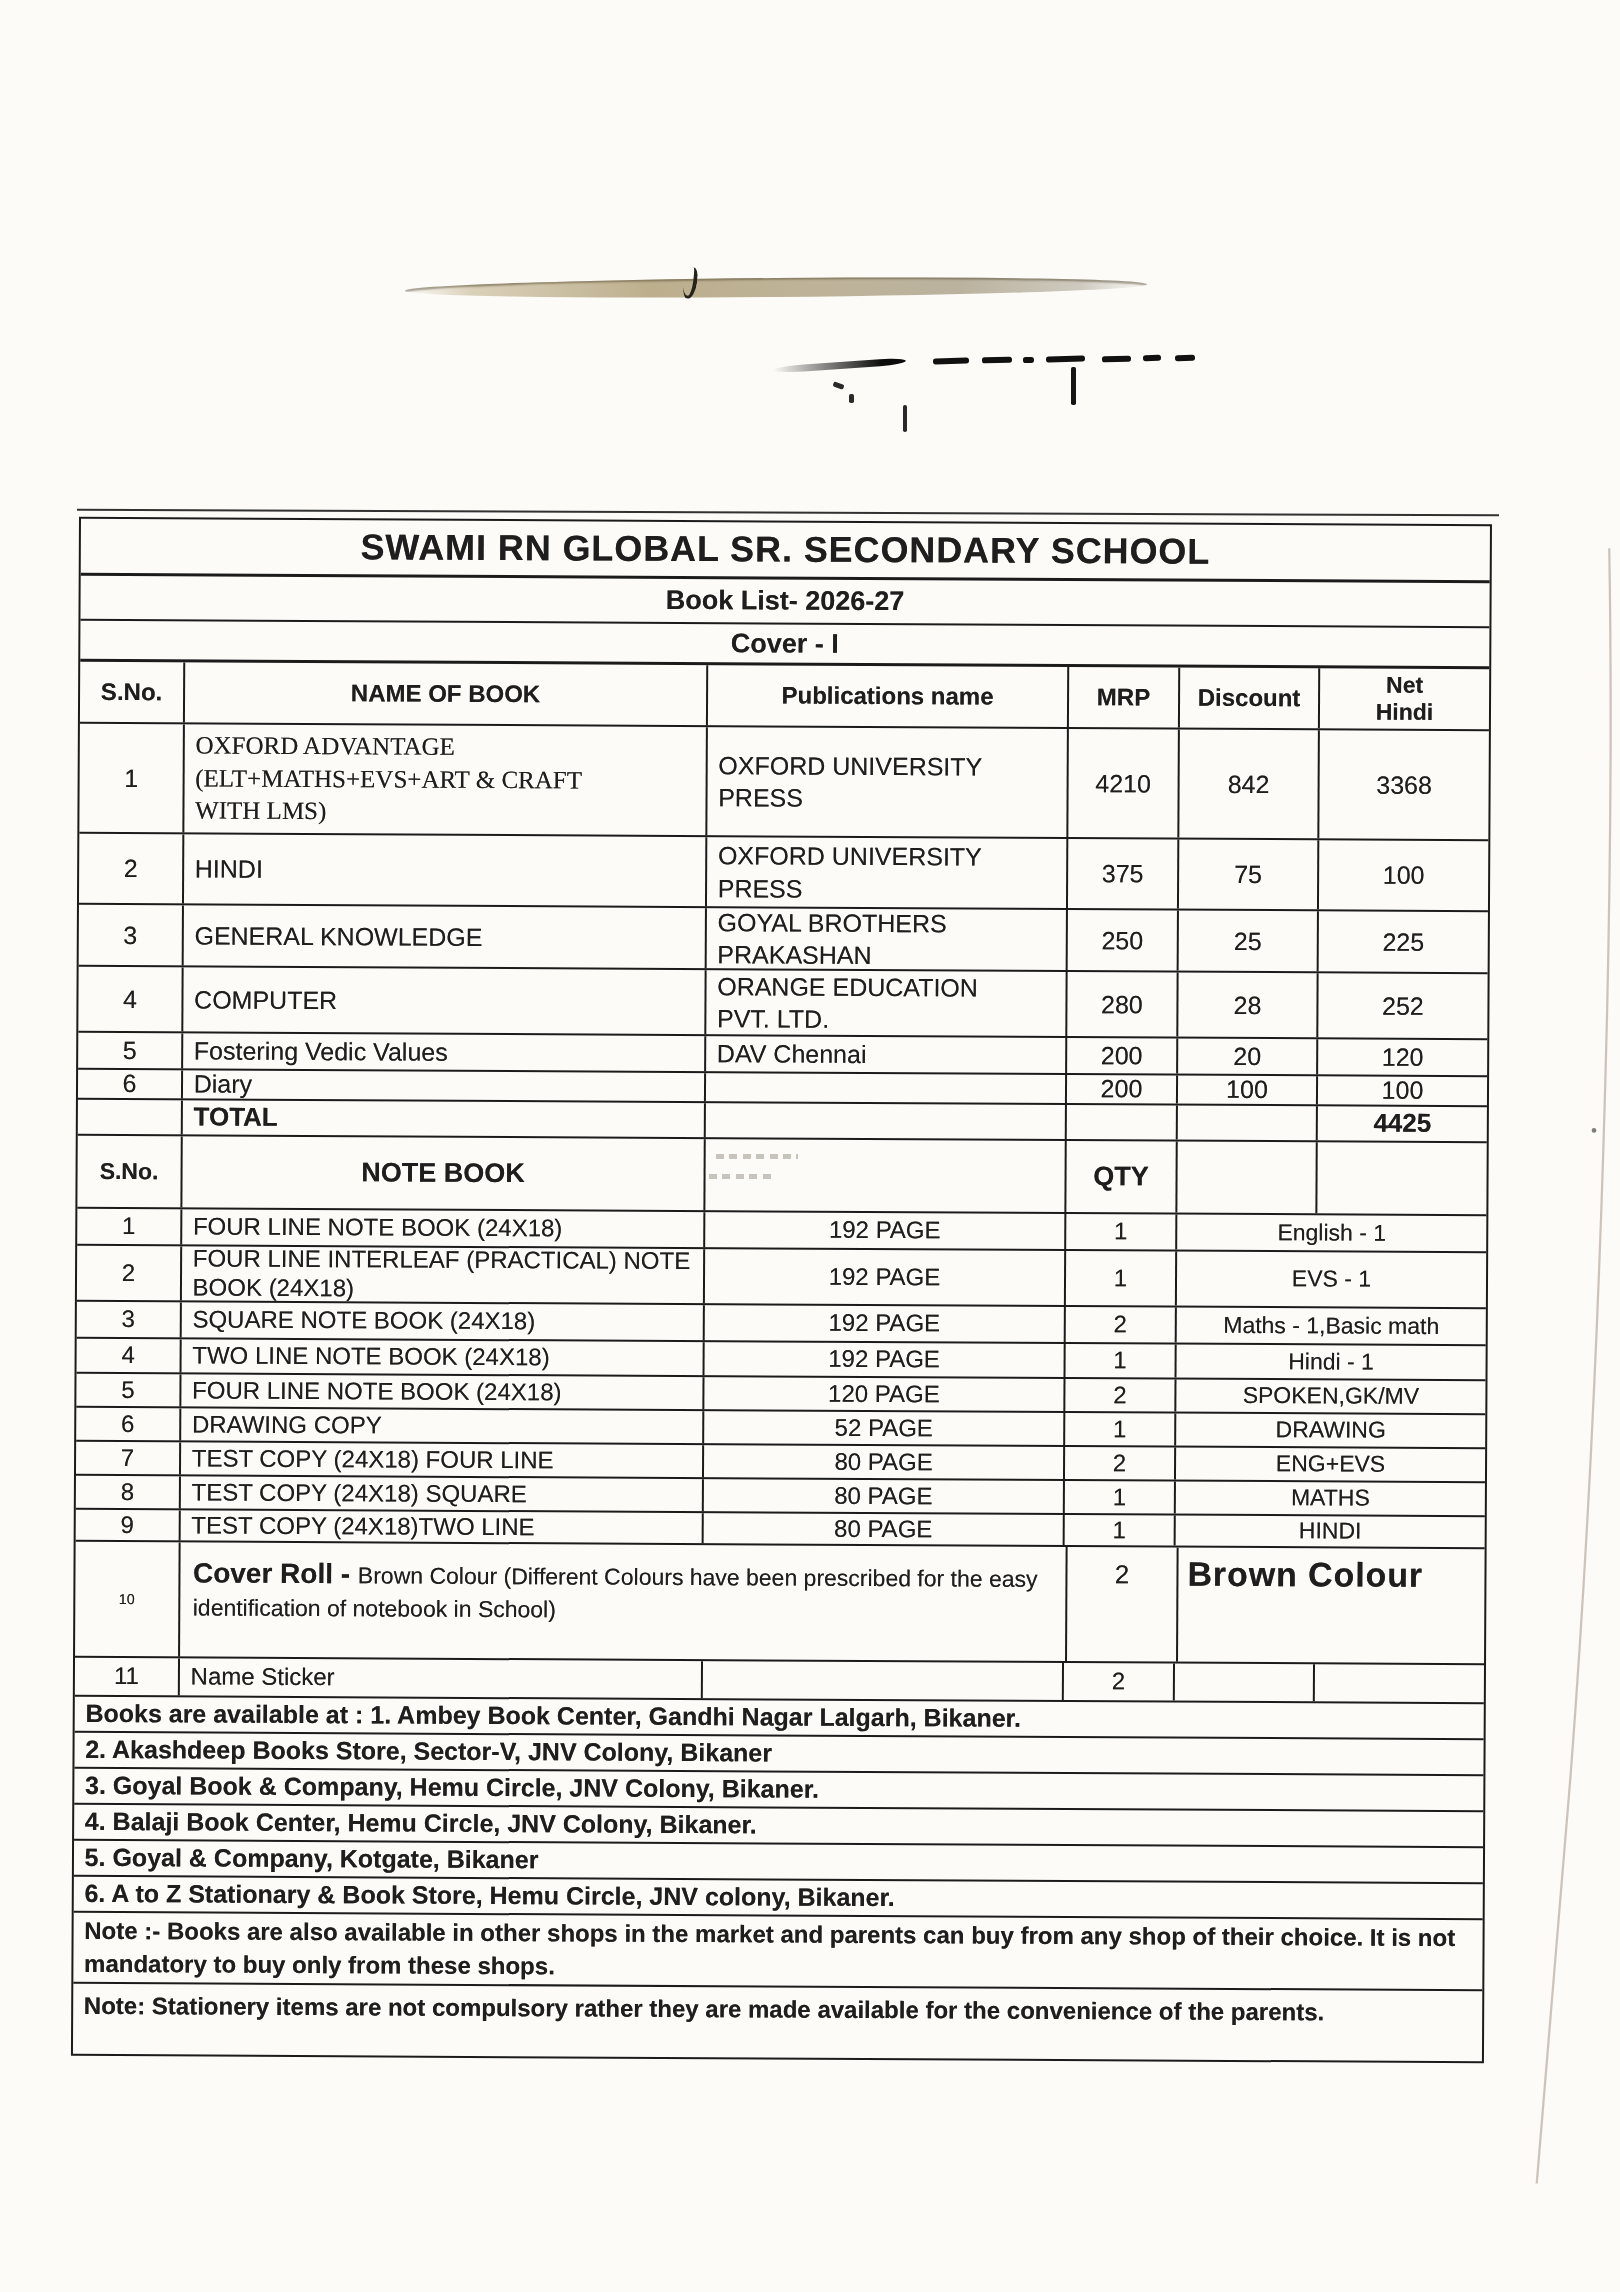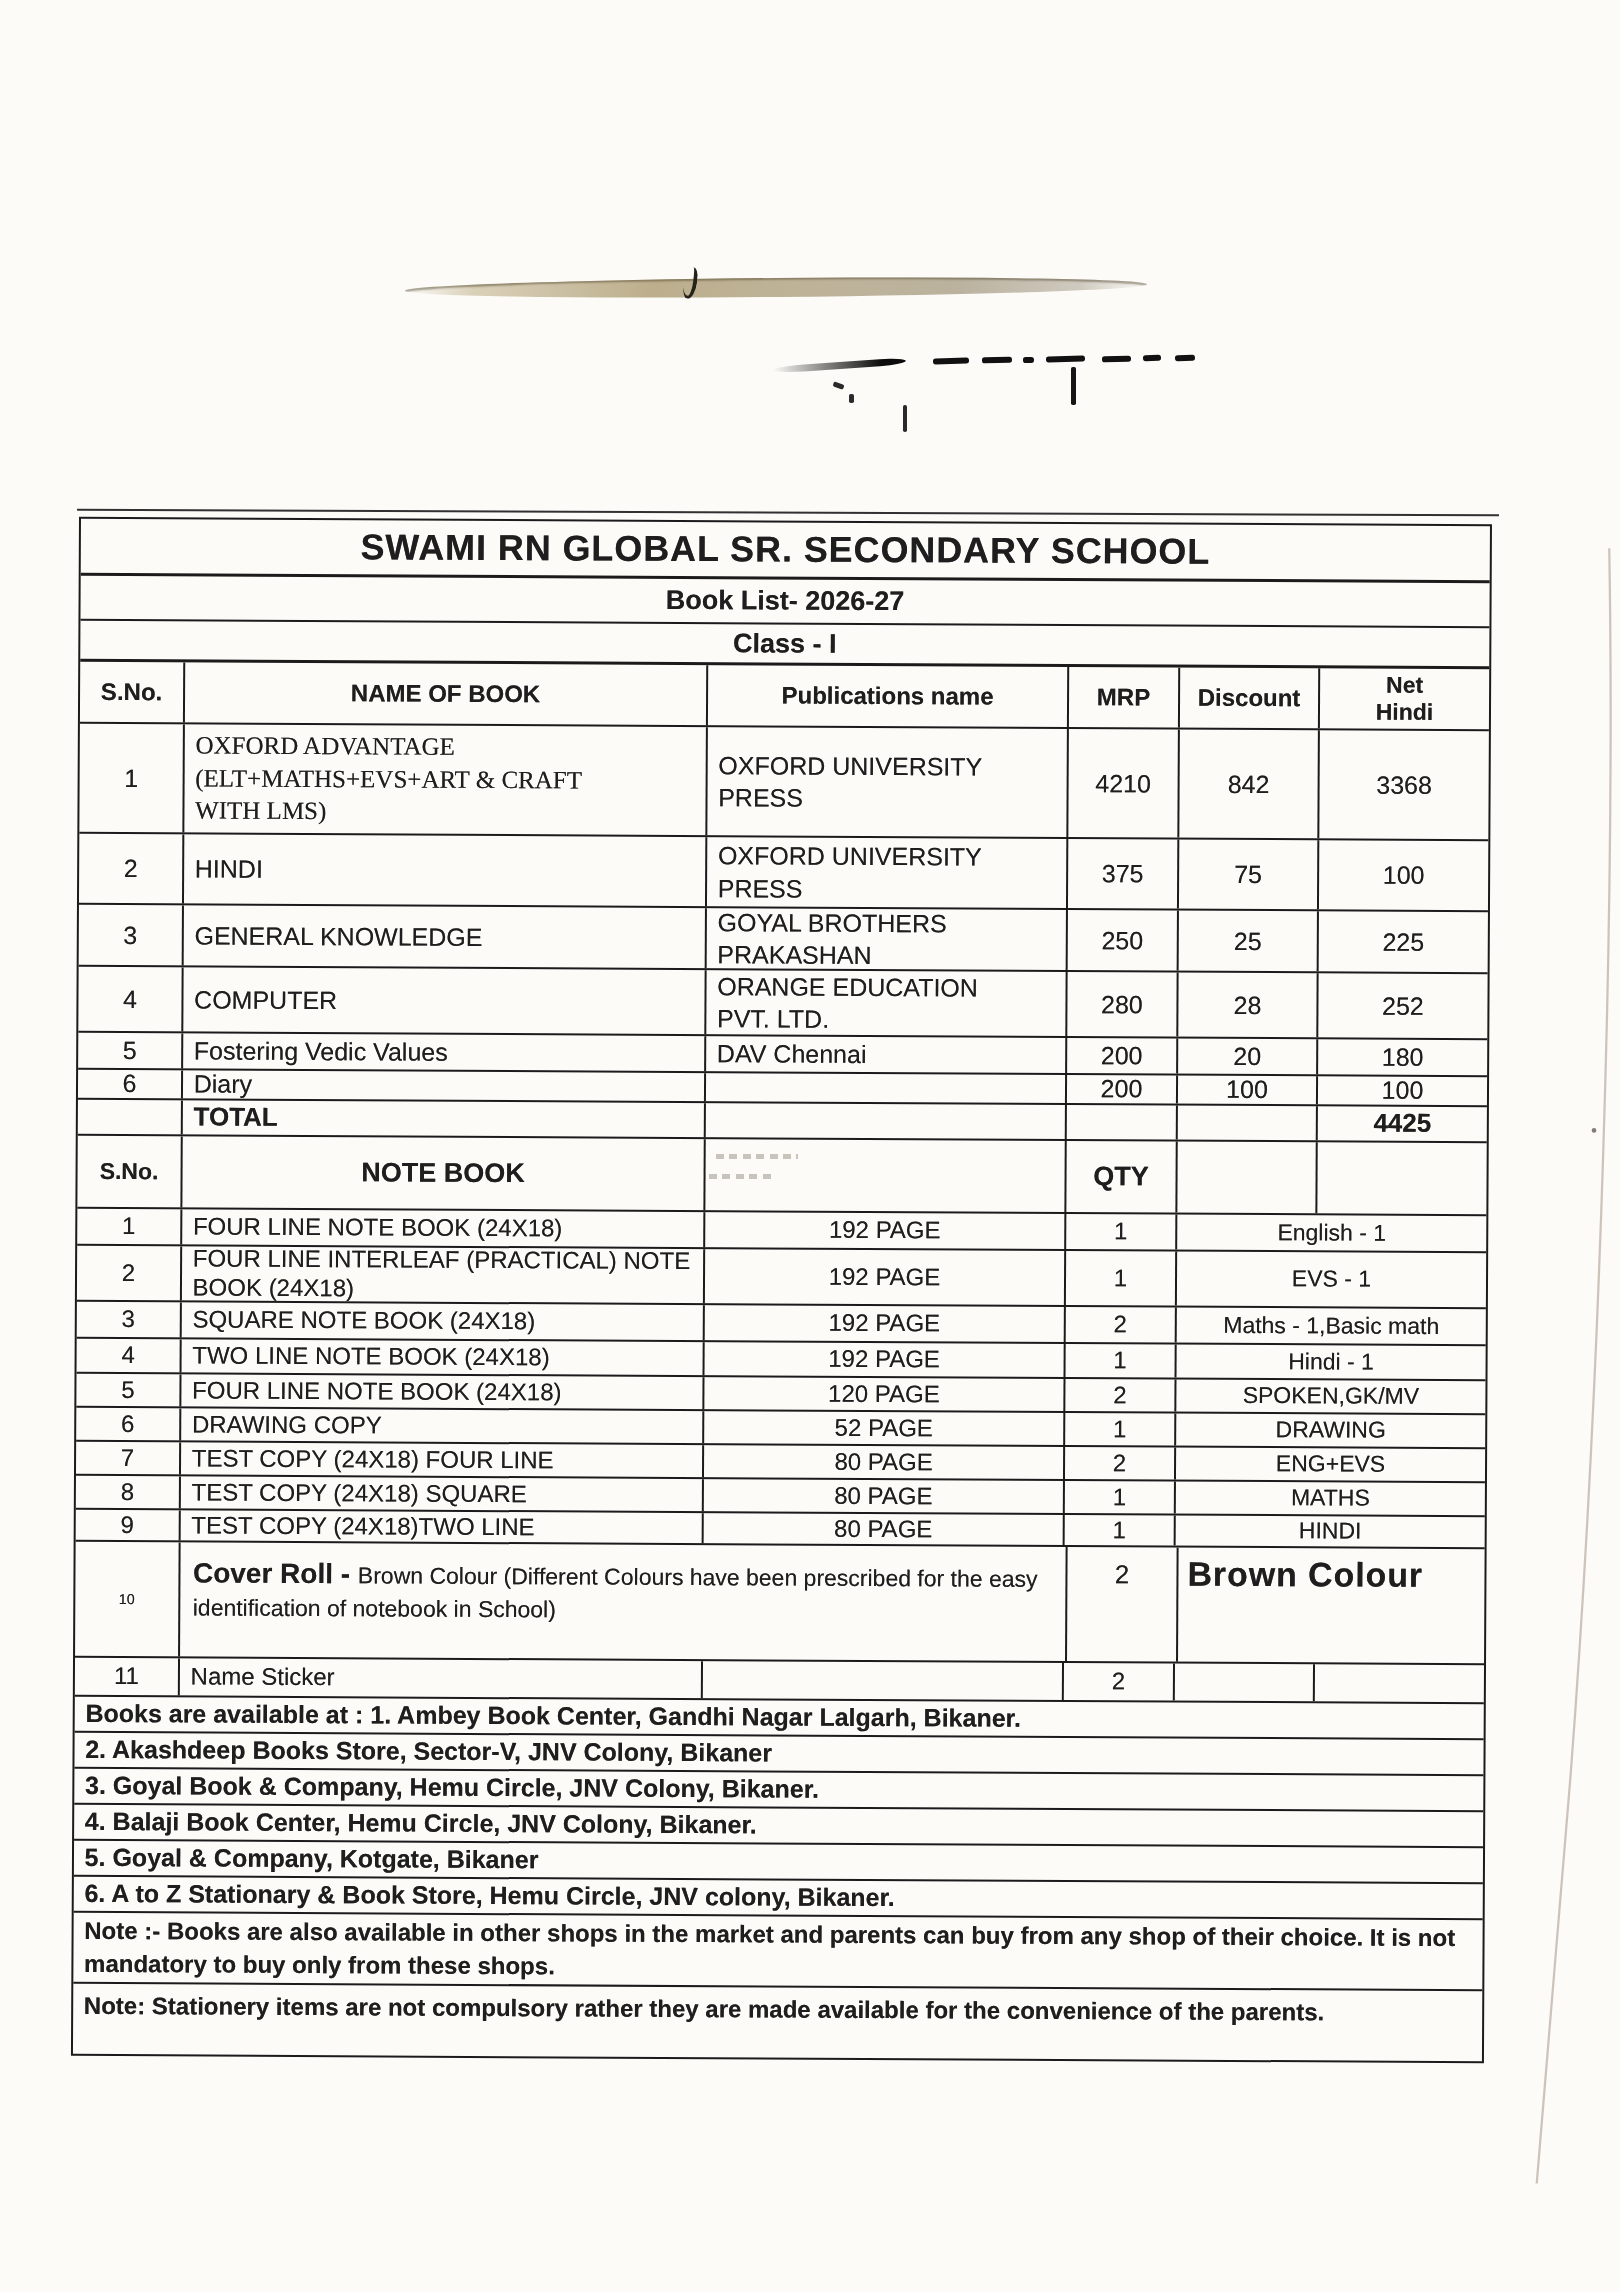--- a/index.html
+++ b/index.html
@@ -126,21 +126,21 @@
 
 <div class="doc">
 
   <div class="row title-row">
     <span class="t">SWAMI RN GLOBAL SR. SECONDARY SCHOOL</span>
   </div>
   <div class="row sub-row">
     <span class="t">Book List- 2026-27</span>
   </div>
   <div class="row class-row">
-    <span class="t">Class - I</span>
+    <span class="t">Cover - I</span>
   </div>
 
   <div class="row head-row">
     <div class="c w-sno">S.No.</div>
     <div class="c w-name">NAME OF BOOK</div>
     <div class="c w-pub">Publications name</div>
     <div class="c w-mrp">MRP</div>
     <div class="c w-disc">Discount</div>
     <div class="c w-net end pre" style="font-size:23px">Net
 Hindi</div>
@@ -183,21 +183,21 @@
     <div class="c w-mrp">280</div>
     <div class="c w-disc">28</div>
     <div class="c w-net end">252</div>
   </div>
   <div class="row body-txt" style="height:37px">
     <div class="c w-sno">5</div>
     <div class="c w-name left">Fostering Vedic Values</div>
     <div class="c w-pub left pub-txt">DAV Chennai</div>
     <div class="c w-mrp">200</div>
     <div class="c w-disc">20</div>
-    <div class="c w-net end">180</div>
+    <div class="c w-net end">120</div>
   </div>
   <div class="row body-txt" style="height:29.6px">
     <div class="c w-sno">6</div>
     <div class="c w-name left">Diary</div>
     <div class="c w-pub left pub-txt"></div>
     <div class="c w-mrp">200</div>
     <div class="c w-disc">100</div>
     <div class="c w-net end">100</div>
   </div>
 

